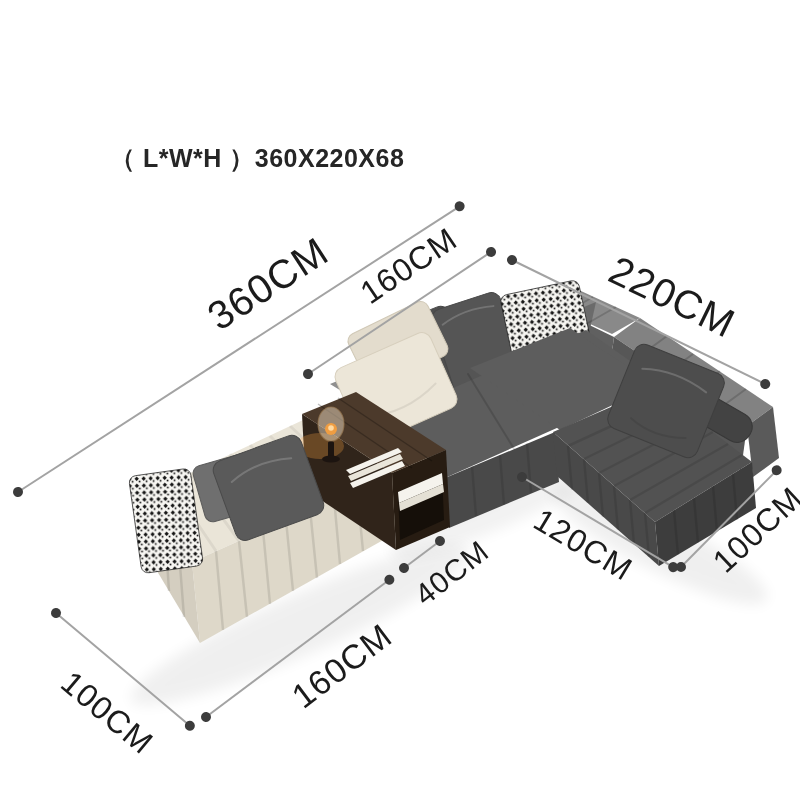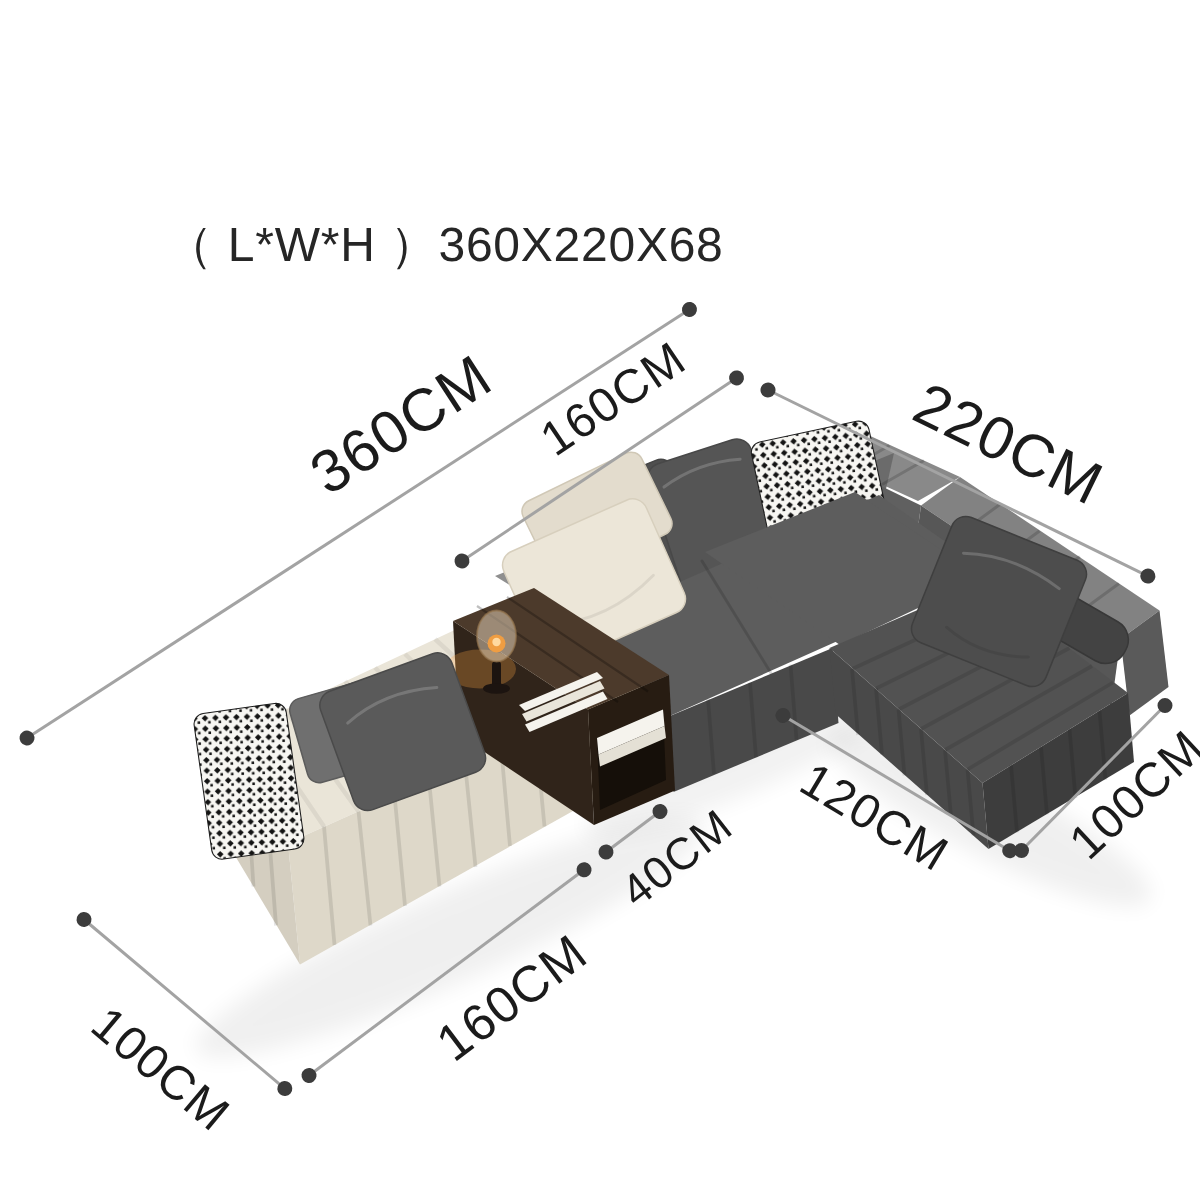--- a/index.html
+++ b/index.html
@@ -4,22 +4,22 @@
 <style>
   :root{
     --bg:#ffffff; --line:#a3a3a3; --dot:#3c3c3c; --ink:#1b1b1b;
     --cream:#eae5d8; --cream-shade:#ded8c9; --cream-side:#d4cec0;
     --gray-seat:#5d5d5d; --gray-front:#494949; --gray-end:#3d3d3d;
     --gray-back:#8f8f8f; --wood:#4c3a2b; --wood-dark:#30241a; --paper:#f5f3ed;
   }
   *{margin:0;padding:0;box-sizing:border-box;}
   body{font-family:"Liberation Sans","DejaVu Sans",sans-serif;background:#fff;}
   .canvas{position:relative;width:800px;height:800px;background:var(--bg);overflow:hidden;}
-  .title{position:absolute;left:110px;top:142px;font-size:32px;color:#262626;
-         letter-spacing:0.5px;white-space:nowrap;font-weight:400;}
+  .title{position:absolute;left:110px;top:142px;font-size:25px;color:#262626;
+         letter-spacing:0.5px;white-space:nowrap;font-weight:700;}
   .sofa-svg{position:absolute;left:0;top:0;}
   .dim-line{position:absolute;height:2px;background:var(--line);transform-origin:0 50%;}
   .dim-line::before,.dim-line::after{content:"";position:absolute;top:-4px;width:10px;height:10px;
       border-radius:50%;background:var(--dot);}
   .dim-line::before{left:-5px;}
   .dim-line::after{right:-5px;}
   .dim-label{position:absolute;color:var(--ink);white-space:nowrap;letter-spacing:1px;
       transform:translate(-50%,-50%) rotate(var(--r));font-weight:400;}
   
   .cream{fill:var(--cream)} .cream-shade{fill:var(--cream-shade)} .cream-side{fill:var(--cream-side)}

